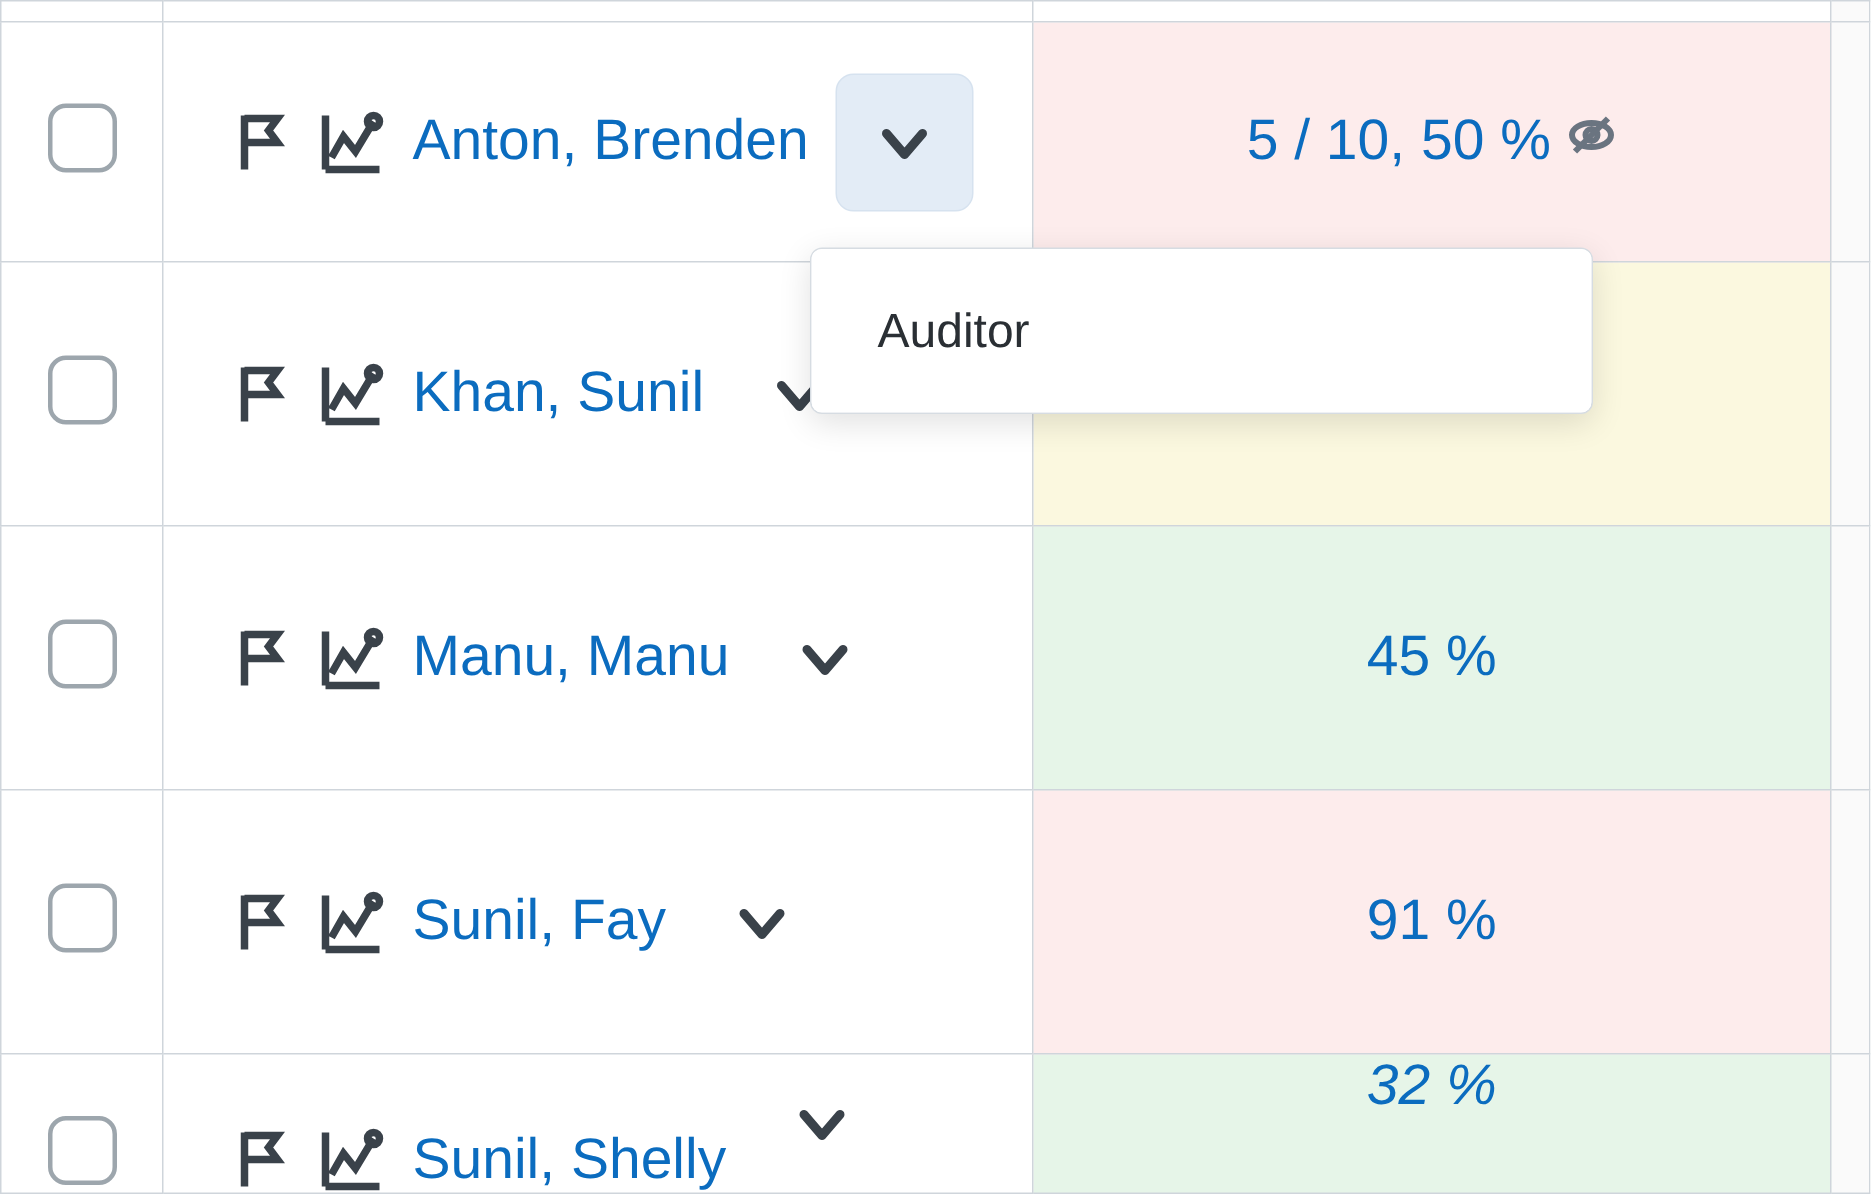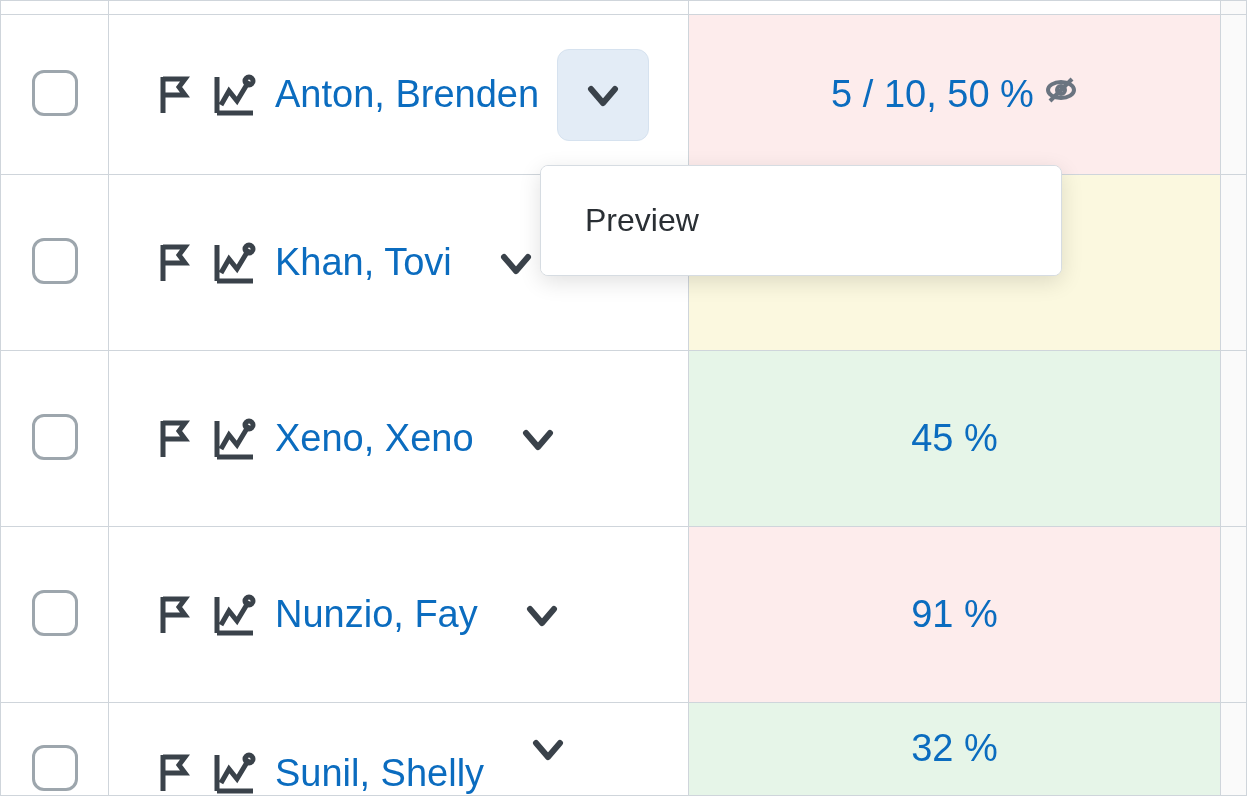--- a/index.html
+++ b/index.html
@@ -64,21 +64,21 @@
 
   .grade-cell {
     font-size: 38px;
     color: #0b6cbf;
     display:flex;
     align-items:center;
     justify-content:center;
     gap:10px;
     height: 100%;
   }
-  .grade-cell.partial { align-items: center; padding-bottom: 2px; }
+  .grade-cell.partial { align-items: flex-start; padding-bottom: 2px; font-style: italic; }
   .bg-red   { background: #fdecec; }
   .bg-yellow{ background: #fbf8df; }
   .bg-green { background: #e6f5e8; }
 
   
   .menu {
     position: absolute;
     top: 165px;
     left: 540px;
     width: 522px;
@@ -167,21 +167,21 @@
               <svg class="ico" width="38" height="44" viewBox="0 0 38 44">
                 <path d="M6 4 v36 M6 6 h22 l-6 8 l6 8 H6"></path>
               </svg>
             </span>
         <span class="icon-btn">
               <svg class="ico" width="44" height="44" viewBox="0 0 44 44">
                 <path d="M4 40 h36 M4 4 v36 M8 32 l8 -14 l8 10 l12 -20"></path>
                 <circle cx="36" cy="8" r="4"></circle>
               </svg>
             </span>
-        <a href="#" class="student-link">Khan, Tovi</a>
+        <a href="#" class="student-link">Khan, Sunil</a>
         <span class="chevron-box">
               <svg class="chev" width="40" height="40" viewBox="0 0 40 40">
                 <path d="M8 14 l12 14 l12 -14"></path>
               </svg>
             </span>
       </div>
     </td>
     <td class="col-grade bg-yellow">
       <div class="grade-cell">
         <span>45 %</span>
@@ -198,21 +198,21 @@
               <svg class="ico" width="38" height="44" viewBox="0 0 38 44">
                 <path d="M6 4 v36 M6 6 h22 l-6 8 l6 8 H6"></path>
               </svg>
             </span>
         <span class="icon-btn">
               <svg class="ico" width="44" height="44" viewBox="0 0 44 44">
                 <path d="M4 40 h36 M4 4 v36 M8 32 l8 -14 l8 10 l12 -20"></path>
                 <circle cx="36" cy="8" r="4"></circle>
               </svg>
             </span>
-        <a href="#" class="student-link">Xeno, Xeno</a>
+        <a href="#" class="student-link">Manu, Manu</a>
         <span class="chevron-box">
               <svg class="chev" width="40" height="40" viewBox="0 0 40 40">
                 <path d="M8 14 l12 14 l12 -14"></path>
               </svg>
             </span>
       </div>
     </td>
     <td class="col-grade bg-green">
       <div class="grade-cell">
         <span>45 %</span>
@@ -229,21 +229,21 @@
               <svg class="ico" width="38" height="44" viewBox="0 0 38 44">
                 <path d="M6 4 v36 M6 6 h22 l-6 8 l6 8 H6"></path>
               </svg>
             </span>
         <span class="icon-btn">
               <svg class="ico" width="44" height="44" viewBox="0 0 44 44">
                 <path d="M4 40 h36 M4 4 v36 M8 32 l8 -14 l8 10 l12 -20"></path>
                 <circle cx="36" cy="8" r="4"></circle>
               </svg>
             </span>
-        <a href="#" class="student-link">Nunzio, Fay</a>
+        <a href="#" class="student-link">Sunil, Fay</a>
         <span class="chevron-box">
               <svg class="chev" width="40" height="40" viewBox="0 0 40 40">
                 <path d="M8 14 l12 14 l12 -14"></path>
               </svg>
             </span>
       </div>
     </td>
     <td class="col-grade bg-red">
       <div class="grade-cell">
         <span>91 %</span>
@@ -279,14 +279,14 @@
       <div class="grade-cell partial">
         <span>32 %</span>
       </div>
     </td>
     <td class="col-int"></td>
   </tr>
 </tbody>
   </table>
 
 <div class="menu">
-  <div class="menu-item">Preview</div>
+  <div class="menu-item">Auditor</div>
 </div>
 
 </body></html>

